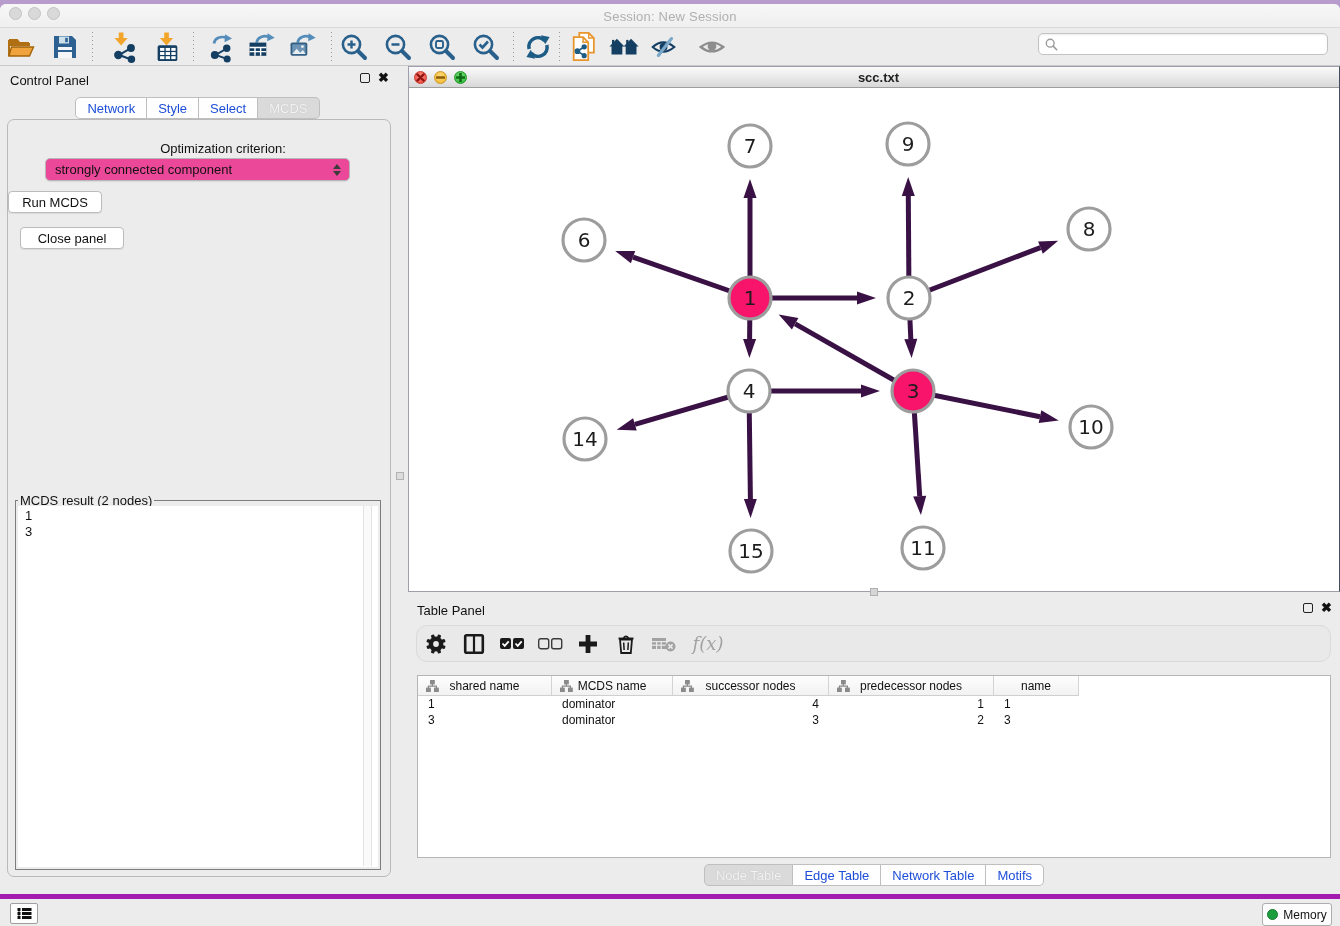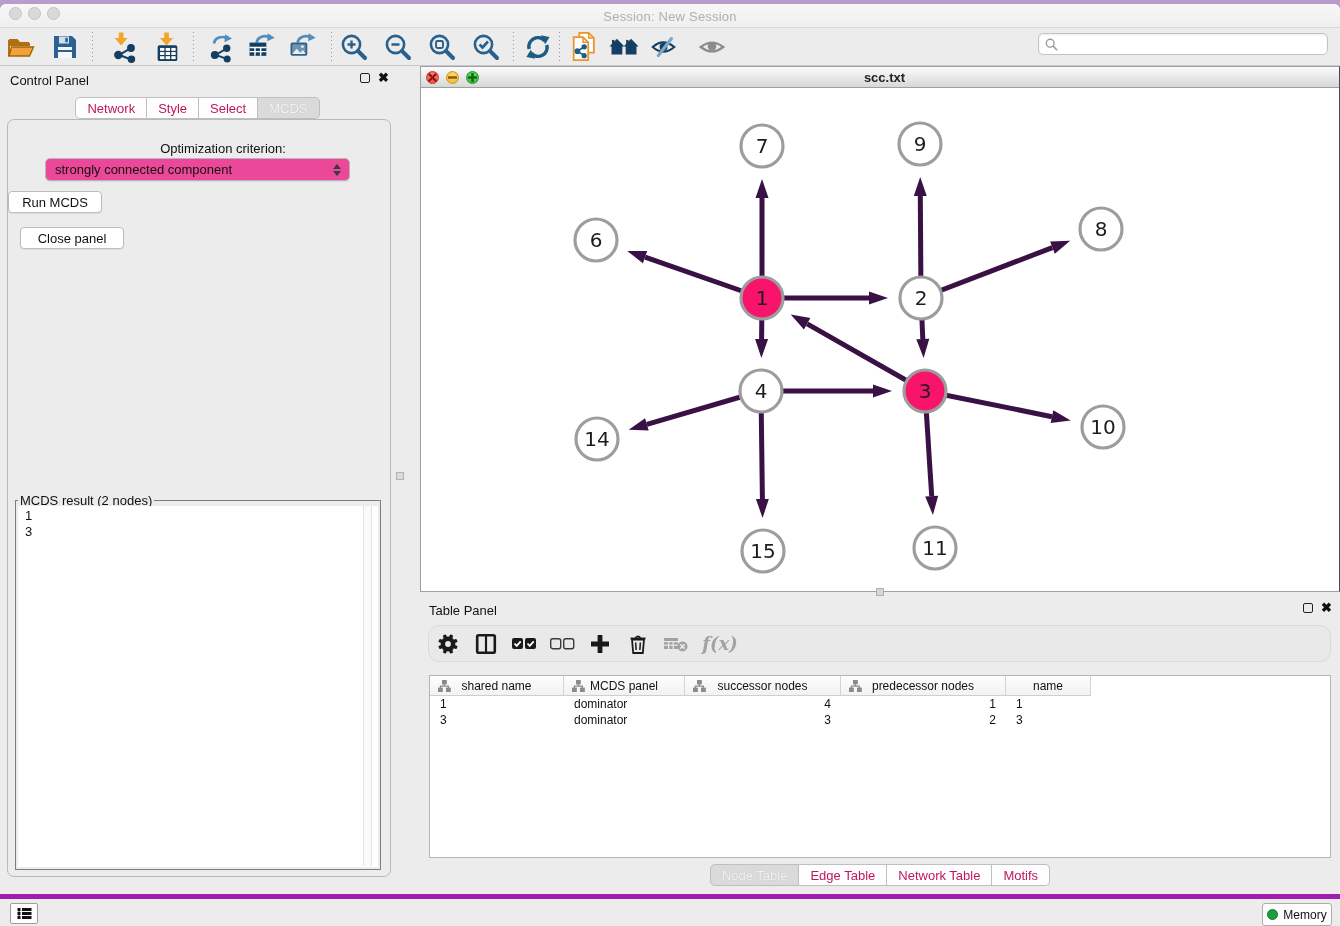--- a/index.html
+++ b/index.html
@@ -23,34 +23,34 @@
   .tb-btn { width:30px; height:30px; display:flex; align-items:center; justify-content:center; }
   .tb-sep { width:1px; height:30px; margin:0 3px;
             background-image:linear-gradient(#9a9a9a 25%, rgba(0,0,0,0) 0%);
             background-size:1px 4px; background-repeat:repeat-y; }
   .searchbox { position:absolute; right:12px; top:5px; width:290px; height:22px; background:#fff;
                border:1px solid #c3c3c3; border-radius:5px; box-shadow:inset 0 1px 2px rgba(0,0,0,0.08);
                display:flex; align-items:center; padding-left:6px; }
   .searchbox input { border:none; outline:none; flex:1; font-size:12px; background:transparent; height:18px; }
 
   
-  .main { flex:1; display:flex; position:relative;gap:12px; }
+  .main { flex:1; display:flex; position:relative; }
 
   
   .cp { width:395px; flex:0 0 395px; position:relative; background:#ececec; }
   .cp-header { height:30px; position:relative; }
   .cp-header .cp-title { position:absolute; left:10px; top:7px; font-size:13px; color:#111; }
   .panel-icons { position:absolute; right:6px; top:7px; display:flex; gap:8px; align-items:center; }
   .float-icon { width:10px; height:10px; border:1.5px solid #222; border-radius:2px; background:transparent; }
   .close-x { font-size:13px; font-weight:bold; color:#111; line-height:10px; }
 
   .cp-tabs { position:absolute; left:0; right:0; top:31px; display:flex; justify-content:center; z-index:2; }
   .tabset { display:flex; }
   .tab { height:22px; background:#fefefe; border:1px solid #bfbfbf; border-left:none;
-         font-size:13px; color:#be185d; display:flex; align-items:center; justify-content:center;
+         font-size:13px; color:#1d4ed8; display:flex; align-items:center; justify-content:center;
          padding:0 11px; }
   .tab:first-child { border-left:1px solid #bfbfbf; border-radius:5px 0 0 5px; }
   .tab:last-child { border-radius:0 5px 5px 0; }
   .tab.selected { background:#dadada; color:#f3f3f3; text-shadow:0 0 1px rgba(120,120,120,0.35); }
 
   .cp-body { position:absolute; left:7px; right:4px; top:53px; bottom:17px;
              border:1px solid #b9b9b9; border-radius:7px; background:#ececec;padding-left:48px; }
   .opt-label { margin-top:21px; text-align:center; font-size:13px; color:#111; }
   .combo { position:absolute; left:37px; right:40px; top:38px; height:23px; background:#ec4899;
            border:1px solid #b7b7b7; border-radius:5px; box-shadow:0 1px 1px rgba(0,0,0,0.08);
@@ -92,21 +92,21 @@
   .canvas svg { position:absolute; left:0; top:0; }
 
   .hdivider { height:5px; flex:0 0 5px; position:relative; background:#ececec; }
 
   
   .tp { flex:1; position:relative; background:#ececec; }
   .tp-header { height:26px; position:relative; }
   .tp-header .tp-title { position:absolute; left:9px; top:6px; font-size:13px; color:#111; }
   .tp-toolbar { position:absolute; left:8px; right:9px; top:28px; height:37px; background:#e9e9e9;
                 border:1px solid #dadada; border-radius:11px; display:flex; align-items:center;
-                padding-left:6px; gap:12px;font-weight:bold; }
+                padding-left:6px; gap:12px; }
   .tp-tool { width:26px; height:26px; display:flex; align-items:center; justify-content:center; }
   .fx { font-family:"DejaVu Serif", serif; font-style:italic; font-size:18px; color:#a2a2a2; }
 
   .tp-table { position:absolute; left:9px; right:9px; top:78px; height:183px; background:#fff;
               border:1px solid #b5b5b5; overflow:hidden; }
   .thead { display:flex; height:20px; }
   .th { display:flex; align-items:center; justify-content:center; border-right:1px solid #d4d4d4;
         border-bottom:1px solid #cfcfcf; background:linear-gradient(#fdfdfd,#f2f2f2); font-size:12px; color:#111; position:relative; }
   .th:last-child { }
   .thead .th-fill { flex:1; background:#fff; border-right:none; border-bottom:none; }
@@ -547,21 +547,21 @@
               </div>
               <div class="th" style="width: 121px;">
                 <svg style="position:absolute;left:8px;top:4px" width="13" height="12" viewBox="0 0 13 12">
                   <g fill="none" stroke="#8a8a8a" stroke-width="1.2">
                     <rect x="4.6" y="0.6" width="3.6" height="3.2" fill="#8a8a8a"></rect>
                     <path d="M6.4 3.8 v2.4 M2.4 8.4 v-2.2 h8 v2.2"></path>
                     <rect x="0.6" y="8.2" width="3.6" height="3.2" fill="#8a8a8a"></rect>
                     <rect x="8.6" y="8.2" width="3.6" height="3.2" fill="#8a8a8a"></rect>
                   </g>
                 </svg>
-                <span>MCDS panel</span>
+                <span>MCDS name</span>
               </div>
               <div class="th" style="width: 156px;">
                 <svg style="position:absolute;left:8px;top:4px" width="13" height="12" viewBox="0 0 13 12">
                   <g fill="none" stroke="#8a8a8a" stroke-width="1.2">
                     <rect x="4.6" y="0.6" width="3.6" height="3.2" fill="#8a8a8a"></rect>
                     <path d="M6.4 3.8 v2.4 M2.4 8.4 v-2.2 h8 v2.2"></path>
                     <rect x="0.6" y="8.2" width="3.6" height="3.2" fill="#8a8a8a"></rect>
                     <rect x="8.6" y="8.2" width="3.6" height="3.2" fill="#8a8a8a"></rect>
                   </g>
                 </svg>

